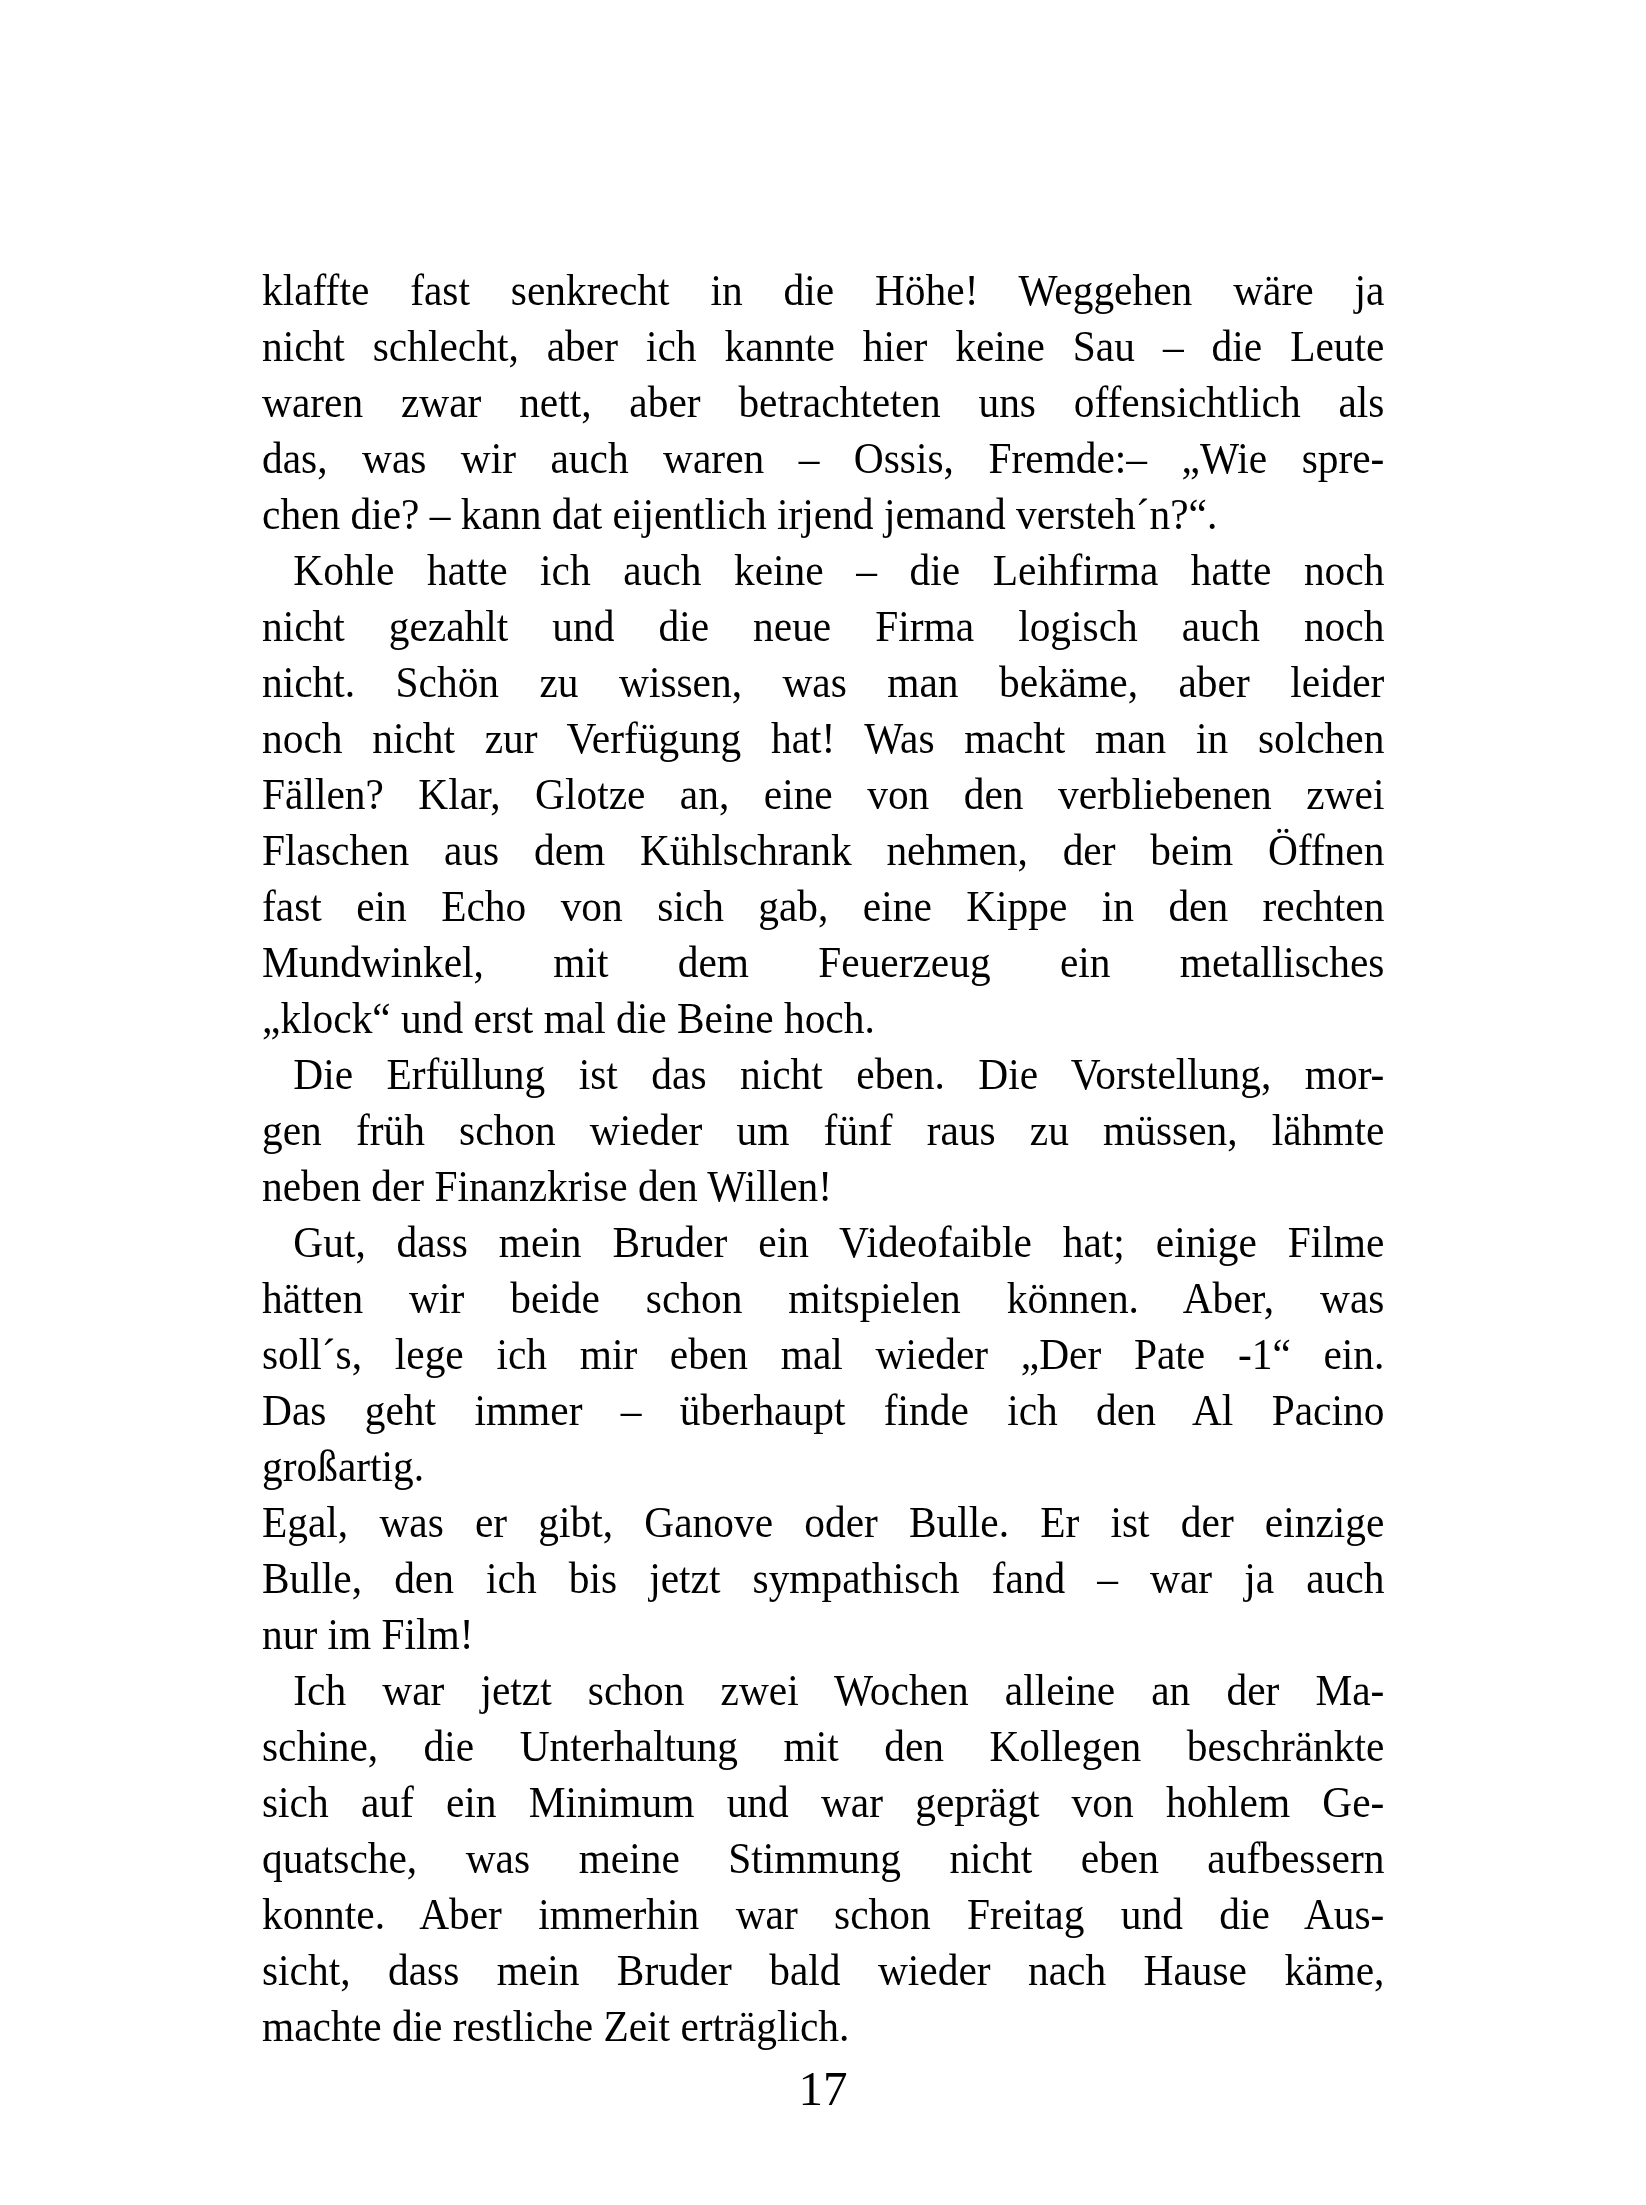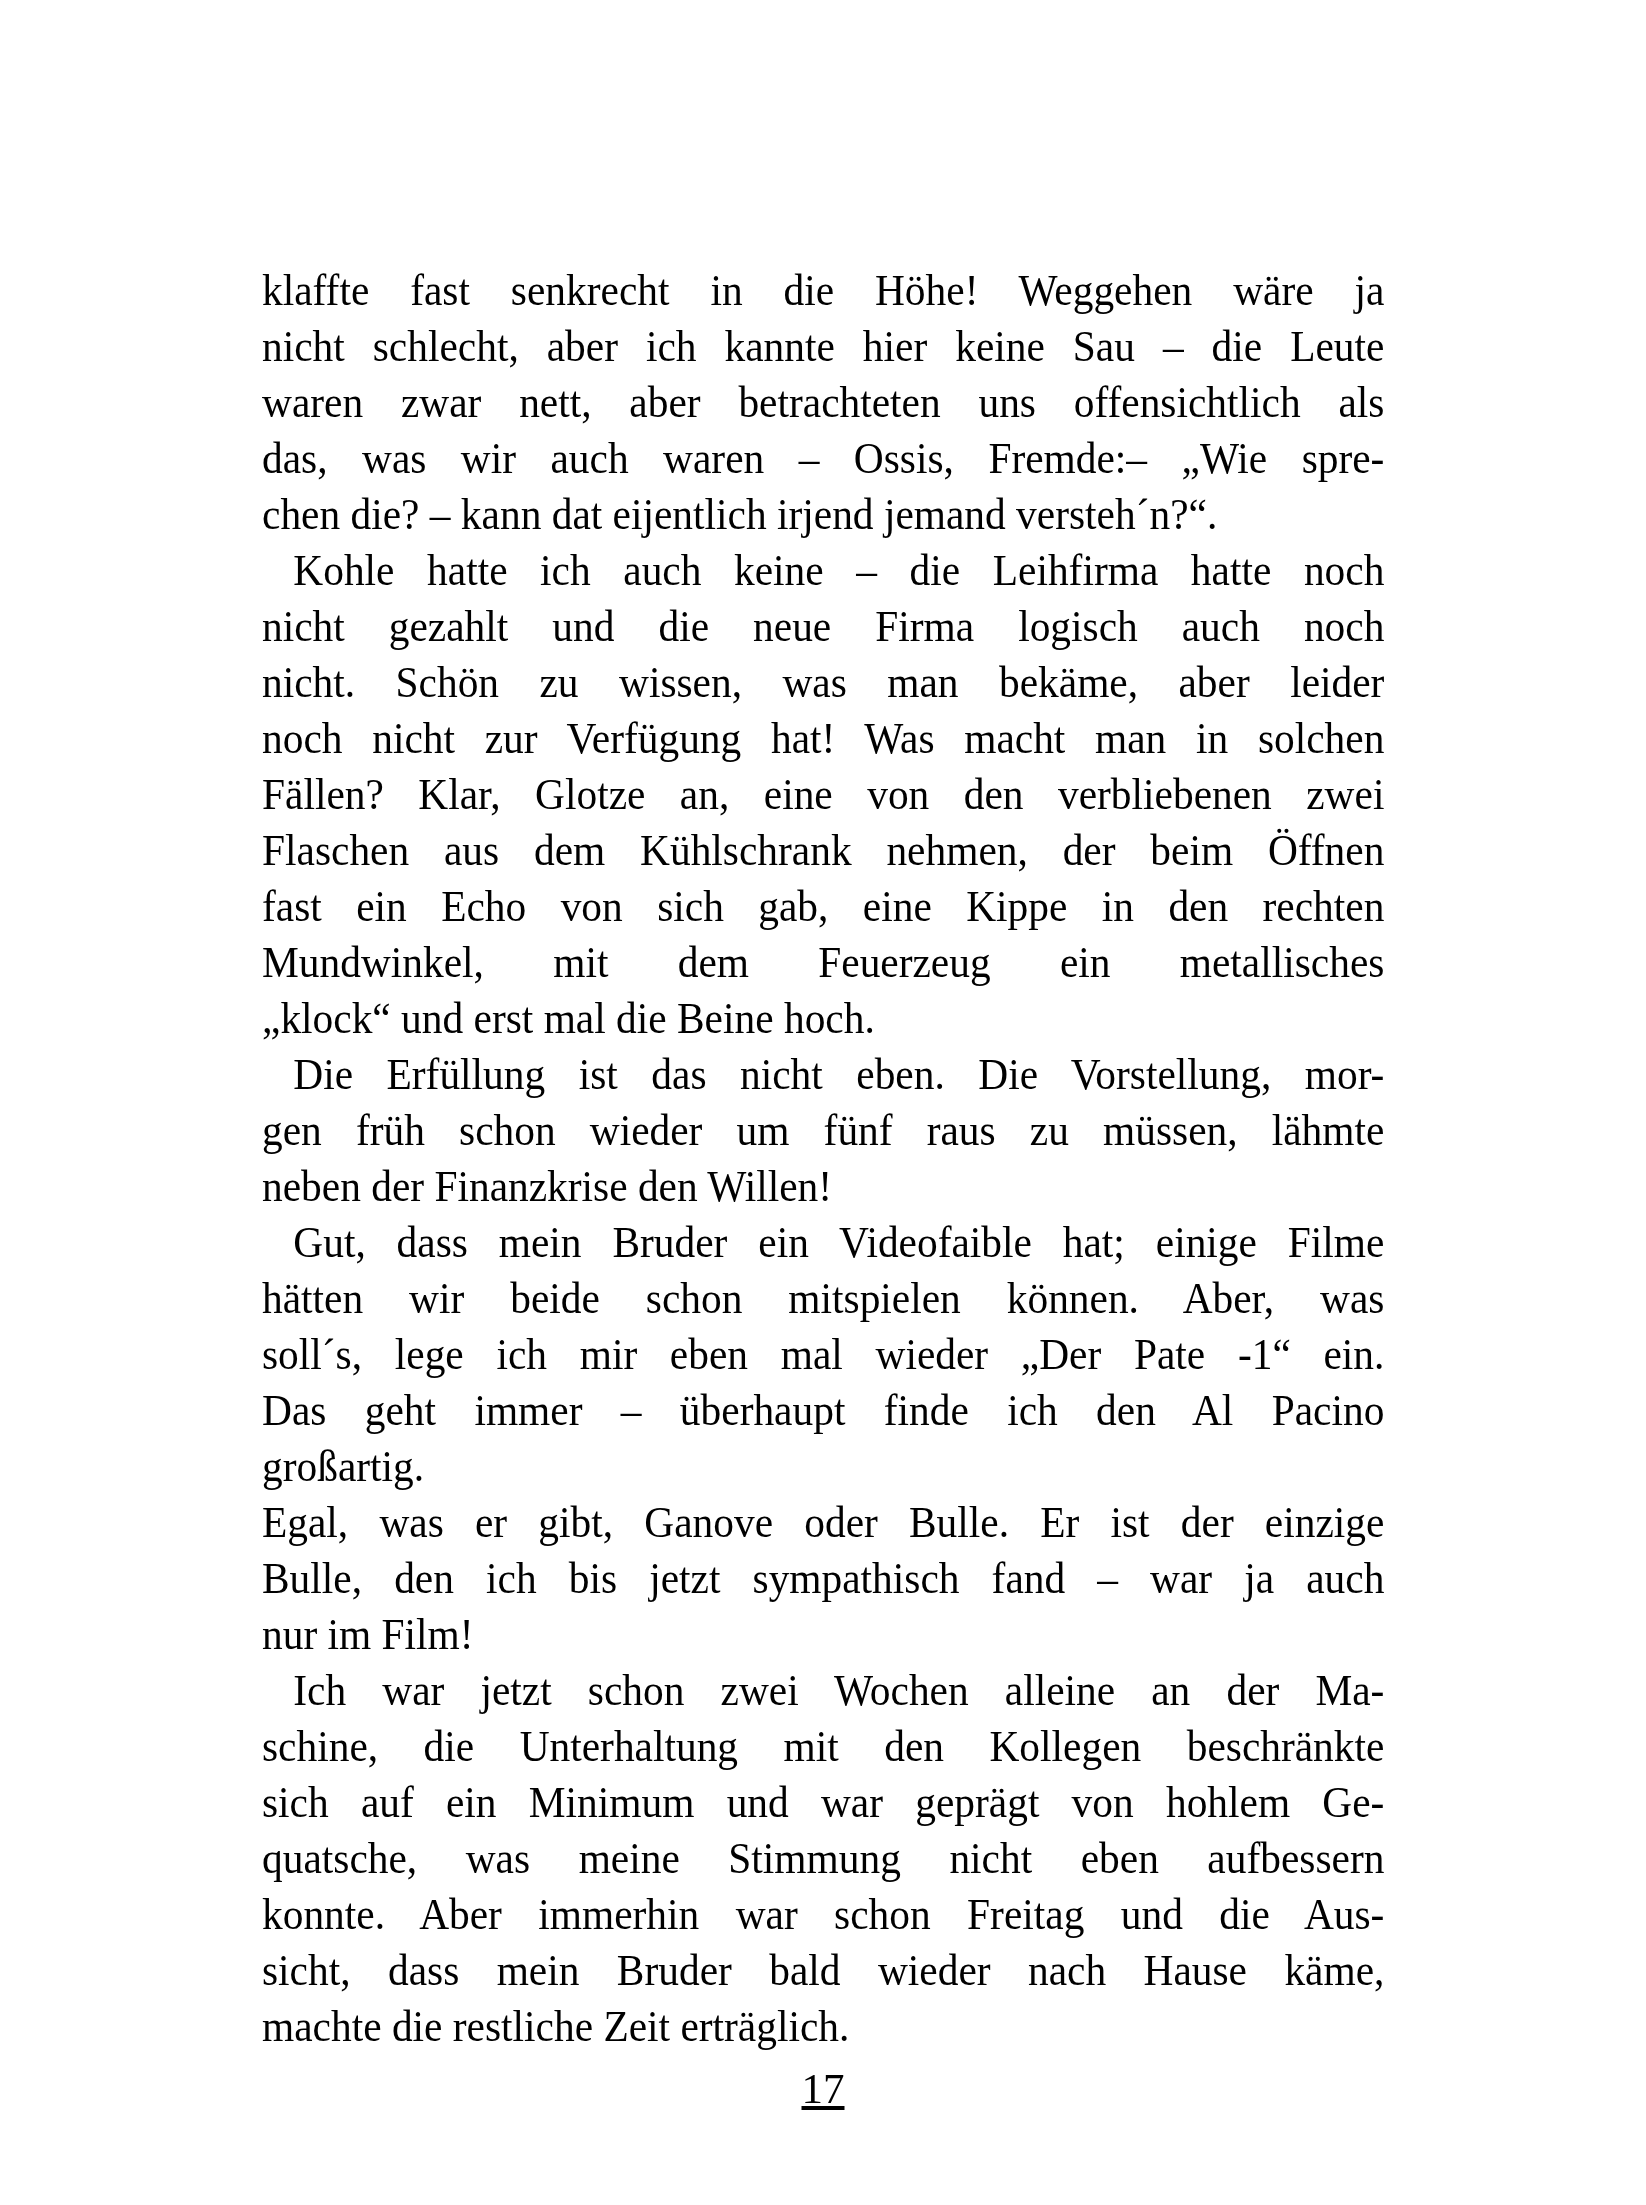--- a/index.html
+++ b/index.html
@@ -36,23 +36,22 @@
     min-height: 56px;
   }
   .line.last { text-align-last: left; }
   .par.indent .line:first-child { text-indent: 34px; }
   .pagenum {
     position: absolute;
     left: 262px;
     top: 2061px;
     width: 1122px;
     text-align: center;
-    font-size: 43px;
+    font-size: 49px;
     line-height: 56px;
-    text-decoration: underline;
   }
 </style>
 </head>
 <body>
 
 <div class="page">
   <main class="textblock" id="textblock">
       <div class="par">
         <div class="line">klaffte fast senkrecht in die Höhe! Weggehen wäre ja</div>
         <div class="line">nicht schlecht, aber ich kannte hier keine Sau – die Leute</div>

